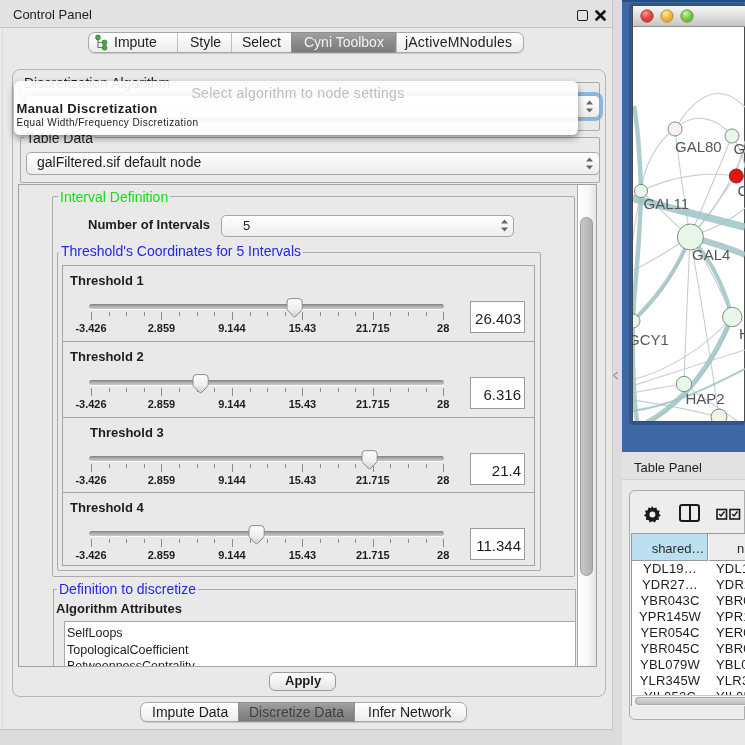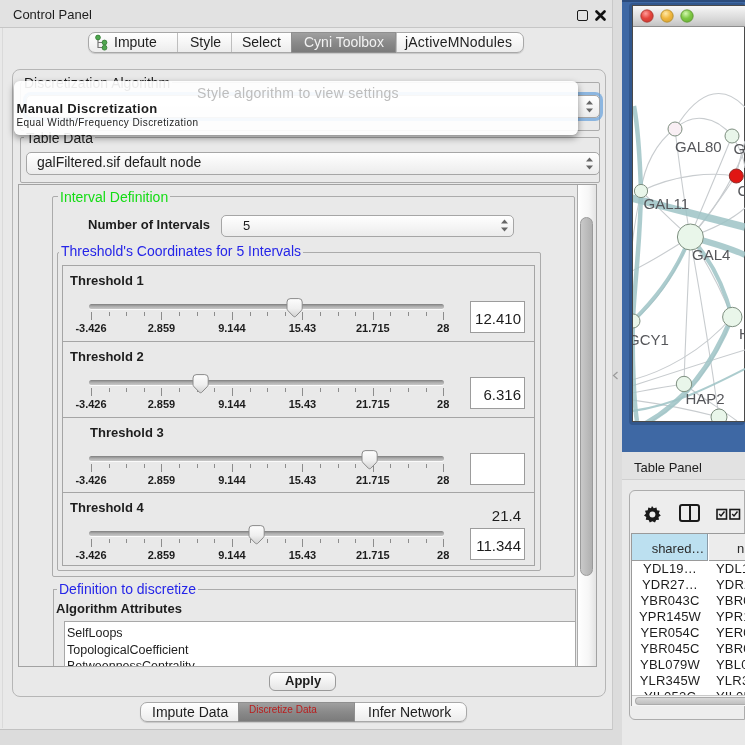--- a/index.html
+++ b/index.html
@@ -93,21 +93,21 @@
     <defs>
       <linearGradient id="thg265" x1="0" y1="0" x2="0" y2="1">
         <stop offset="0" stop-color="#FDFDFD"></stop>
         <stop offset="0.55" stop-color="#EFEFEF"></stop>
         <stop offset="1" stop-color="#D2D2D2"></stop>
       </linearGradient>
     </defs>
     <path d="M4.2 0.6 h8.6 a3.4 3.4 0 0 1 3.4 3.4 v6.3 c0 0.9 -0.35 1.75 -1 2.4 l-5.3 5.5 c-0.7 0.75 -1.9 0.75 -2.6 0 l-5.3 -5.5 c-0.65 -0.65 -1 -1.5 -1 -2.4 v-6.3 a3.4 3.4 0 0 1 3.4 -3.4 z" fill="url(#thg265)" stroke="#8A8A8A" stroke-width="1"></path>
   </svg>
 <div class="ab" style="left:470px;top:301px;width:55px;height:32px;background:#FFFFFF;border:1px solid #9C9C9C;box-sizing:border-box;"></div>
-<div class="txt" style="left:470px;top:310px;width:51px;text-align:right;font-size:15px;">12.410</div>
+<div class="txt" style="left:470px;top:310px;width:51px;text-align:right;font-size:15px;">26.403</div>
 <div class="ab" style="left:62px;top:341px;width:473px;height:77px;border:1px solid #A5A5A5;box-sizing:border-box;"></div>
 <div class="txt" style="left:70px;top:349px;font-size:13px;font-weight:bold;">Threshold 2</div>
 <div class="ab" style="left:89px;top:380px;width:355px;height:5px;border-radius:3px;background:linear-gradient(#7E7E7E,#ABABAB 45%,#C9C9C9);box-shadow:0 1px 0 rgba(255,255,255,0.8);"></div>
 <div class="ab" style="left:91.0px;top:388px;width:1px;height:8px;background:#8C8C8C;"></div>
 <div class="ab" style="left:108.6px;top:388px;width:1px;height:4px;background:#8C8C8C;"></div>
 <div class="ab" style="left:126.2px;top:388px;width:1px;height:4px;background:#8C8C8C;"></div>
 <div class="ab" style="left:143.8px;top:388px;width:1px;height:4px;background:#8C8C8C;"></div>
 <div class="ab" style="left:161.4px;top:388px;width:1px;height:8px;background:#8C8C8C;"></div>
 <div class="ab" style="left:179.1px;top:388px;width:1px;height:4px;background:#8C8C8C;"></div>
 <div class="ab" style="left:196.7px;top:388px;width:1px;height:4px;background:#8C8C8C;"></div>
@@ -177,21 +177,21 @@
     <defs>
       <linearGradient id="thg417" x1="0" y1="0" x2="0" y2="1">
         <stop offset="0" stop-color="#FDFDFD"></stop>
         <stop offset="0.55" stop-color="#EFEFEF"></stop>
         <stop offset="1" stop-color="#D2D2D2"></stop>
       </linearGradient>
     </defs>
     <path d="M4.2 0.6 h8.6 a3.4 3.4 0 0 1 3.4 3.4 v6.3 c0 0.9 -0.35 1.75 -1 2.4 l-5.3 5.5 c-0.7 0.75 -1.9 0.75 -2.6 0 l-5.3 -5.5 c-0.65 -0.65 -1 -1.5 -1 -2.4 v-6.3 a3.4 3.4 0 0 1 3.4 -3.4 z" fill="url(#thg417)" stroke="#8A8A8A" stroke-width="1"></path>
   </svg>
 <div class="ab" style="left:470px;top:453px;width:55px;height:32px;background:#FFFFFF;border:1px solid #9C9C9C;box-sizing:border-box;"></div>
-<div class="txt" style="left:470px;top:462px;width:51px;text-align:right;font-size:15px;margin-top:45px;">21.4</div>
+<div class="txt" style="left:470px;top:462px;width:51px;text-align:right;font-size:15px;">21.4</div>
 <div class="ab" style="left:62px;top:492px;width:473px;height:74px;border:1px solid #A5A5A5;box-sizing:border-box;"></div>
 <div class="txt" style="left:70px;top:500px;font-size:13px;font-weight:bold;">Threshold 4</div>
 <div class="ab" style="left:89px;top:531px;width:355px;height:5px;border-radius:3px;background:linear-gradient(#7E7E7E,#ABABAB 45%,#C9C9C9);box-shadow:0 1px 0 rgba(255,255,255,0.8);"></div>
 <div class="ab" style="left:91.0px;top:539px;width:1px;height:8px;background:#8C8C8C;"></div>
 <div class="ab" style="left:108.6px;top:539px;width:1px;height:4px;background:#8C8C8C;"></div>
 <div class="ab" style="left:126.2px;top:539px;width:1px;height:4px;background:#8C8C8C;"></div>
 <div class="ab" style="left:143.8px;top:539px;width:1px;height:4px;background:#8C8C8C;"></div>
 <div class="ab" style="left:161.4px;top:539px;width:1px;height:8px;background:#8C8C8C;"></div>
 <div class="ab" style="left:179.1px;top:539px;width:1px;height:4px;background:#8C8C8C;"></div>
 <div class="ab" style="left:196.7px;top:539px;width:1px;height:4px;background:#8C8C8C;"></div>
@@ -233,21 +233,21 @@
 <div class="ab" style="left:64px;top:621px;width:512px;height:46px;background:#FFFFFF;border:1px solid #A8A8A8;box-sizing:border-box;overflow:hidden;">
     <div class="txt" style="left:2px;top:4px;font-size:12.5px;">SelfLoops</div>
     <div class="txt" style="left:2px;top:20.5px;font-size:12.5px;">TopologicalCoefficient</div>
     <div class="txt" style="left:2px;top:37px;font-size:12.5px;">BetweennessCentrality</div>
   </div>
 <div class="ab" style="left:269px;top:672px;width:67px;height:19px;background:linear-gradient(#ffffff,#f2f2f2 50%,#e5e5e5);border:1px solid #9A9A9A;border-radius:6px;box-sizing:border-box;"></div>
 <div class="txt" style="left:285px;top:673px;font-size:13px;font-weight:bold;">Apply</div>
 <div class="ab" style="left:140px;top:702px;width:327px;height:20px;background:linear-gradient(#ffffff,#f4f4f4 60%,#ececec);border:1px solid #A8A8A8;border-radius:7px;box-shadow:0 1px 1px rgba(0,0,0,0.15);box-sizing:border-box;"></div>
 <div class="ab" style="left:238px;top:702px;width:117px;height:20px;background:linear-gradient(#a0a0a0,#8a8a8a 50%,#7b7b7b);border:1px solid #8F8F8F;box-sizing:border-box;"></div>
 <div class="txt" style="left:152px;top:704px;font-size:14px;">Impute Data</div>
-<div class="txt" style="left:249px;top:704px;font-size:10px;color:#b91c1c;">Discretize Data</div>
+<div class="txt" style="left:249px;top:704px;font-size:14px;color:#404040;">Discretize Data</div>
 <div class="txt" style="left:368px;top:704px;font-size:14px;">Infer Network</div>
 <div class="ab" style="left:0;top:729px;width:622px;height:16px;background:#DCDCDC;border-top:1px solid #C2C2C2;box-sizing:border-box;"></div>
 <div class="ab" style="left:613px;top:0;width:9px;height:745px;background:#DCDCDC;"></div>
 <div class="ab" style="left:612px;top:0;width:1px;height:730px;background:#C9C9C9;"></div>
 <svg class="ab" style="left:612px;top:371px;" width="7" height="9">
     <path d="M5.5 1 L1.5 4.5 L5.5 8" stroke="#9A9A9A" stroke-width="1.2" fill="none"></path>
   </svg>
 <div class="ab" style="left:622px;top:0;width:123px;height:452px;background:#3E68A4;"></div>
 <div class="ab" style="left:622px;top:0;width:123px;height:2px;background:#2C4C7C;"></div>
 <div class="ab" style="left:629px;top:3px;width:116px;height:422px;background:rgba(0,10,35,0.18);border-radius:4px;"></div>
@@ -369,14 +369,14 @@
 <div class="ab txt" style="left:716px;top:641.0px;width:29px;overflow:hidden;font-size:13px;letter-spacing:0.2px;">YBR045C</div>
 <div class="txt" style="left:670px;top:657.1px;transform:translateX(-50%);font-size:13px;letter-spacing:0.2px;">YBL079W</div>
 <div class="ab txt" style="left:716px;top:657.1px;width:29px;overflow:hidden;font-size:13px;letter-spacing:0.2px;">YBL079W</div>
 <div class="txt" style="left:670px;top:673.2px;transform:translateX(-50%);font-size:13px;letter-spacing:0.2px;">YLR345W</div>
 <div class="ab txt" style="left:716px;top:673.2px;width:29px;overflow:hidden;font-size:13px;letter-spacing:0.2px;">YLR345W</div>
 <div class="txt" style="left:670px;top:689.3px;transform:translateX(-50%);font-size:13px;letter-spacing:0.2px;">YIL052C</div>
 <div class="ab txt" style="left:716px;top:689.3px;width:29px;overflow:hidden;font-size:13px;letter-spacing:0.2px;">YIL052C</div>
 <div class="ab" style="left:632px;top:695px;width:113px;height:11px;background:#F4F4F4;border-top:1px solid #C9C9C9;box-sizing:border-box;"></div>
 <div class="ab" style="left:635px;top:697px;width:110px;height:8px;background:linear-gradient(#D8D8D8,#BFBFBF);border:1px solid #ABABAB;border-right:none;border-radius:5px 0 0 5px;box-sizing:border-box;"></div>
 <div class="ab" style="left:14px;top:81px;width:564px;height:54px;background:rgba(255,255,255,0.91);border-radius:6px;box-shadow:0 3px 7px rgba(0,0,0,0.42);"></div>
-<div class="txt" style="left:298px;top:85px;transform:translateX(-50%);font-size:14px;letter-spacing:0.3px;color:#BDBDBD;">Style algorithm to view settings</div>
+<div class="txt" style="left:298px;top:85px;transform:translateX(-50%);font-size:14px;letter-spacing:0.3px;color:#BDBDBD;">Select algorithm to node settings</div>
 <div class="txt" style="left:16.5px;top:101px;font-size:13px;font-weight:bold;letter-spacing:0.35px;">Manual Discretization</div>
 <div class="txt" style="left:16.5px;top:117px;font-size:10px;letter-spacing:0.42px;">Equal Width/Frequency Discretization</div>
 </body></html>

